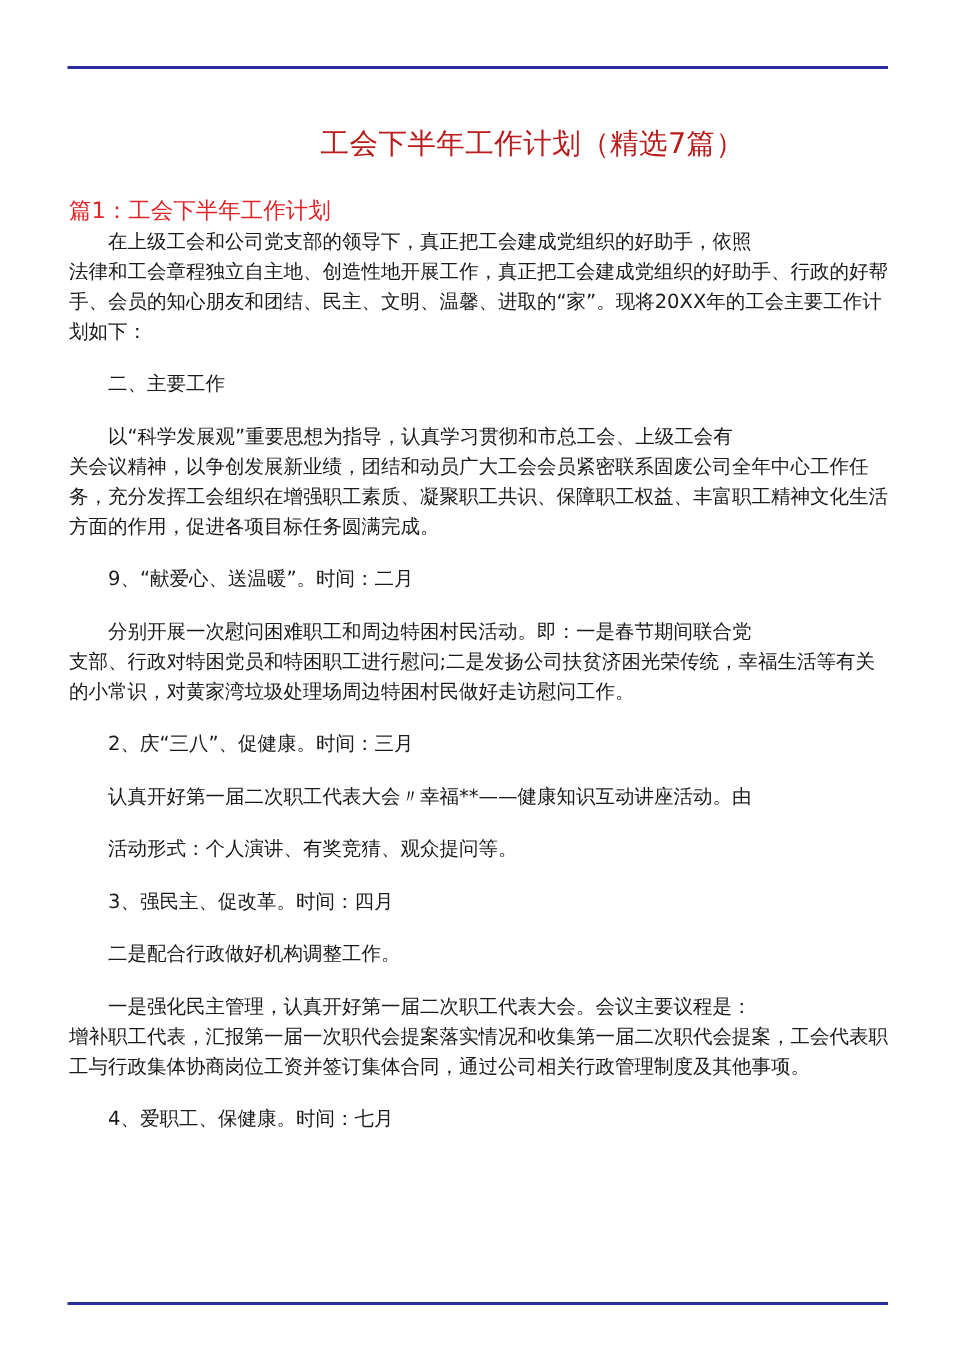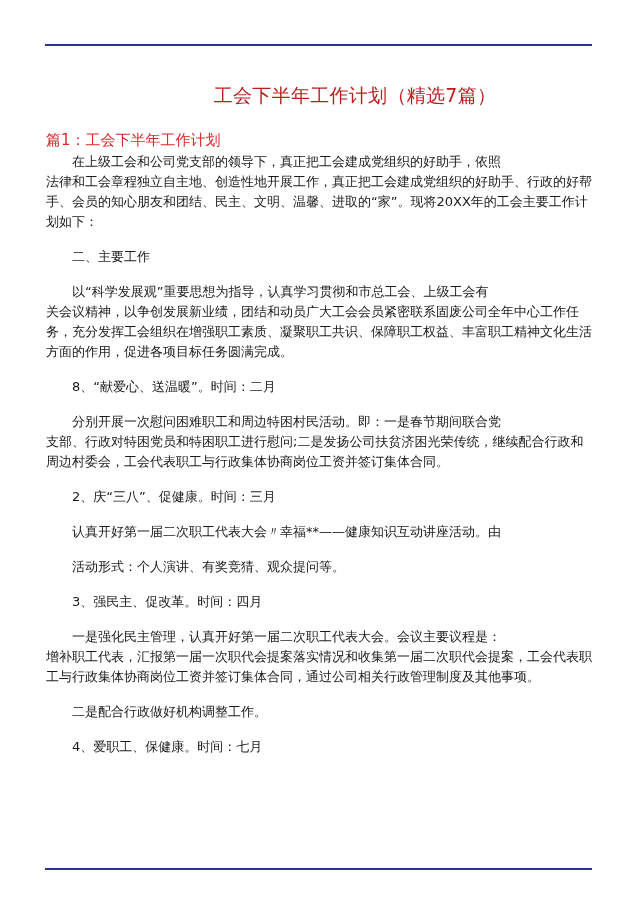--- a/index.html
+++ b/index.html
@@ -78,43 +78,43 @@
     <span class="rest">法律和工会章程独立自主地、创造性地开展工作，真正把工会建成党组织的好助手、行政的好帮手、会员的知心朋友和团结、民主、文明、温馨、进取的“家”。现将20XX年的工会主要工作计划如下：</span>
   </p>
   <p class="para">
     <span class="first">二、主要工作</span>
   </p>
   <p class="para">
     <span class="first">以“科学发展观”重要思想为指导，认真学习贯彻和市总工会、上级工会有</span>
     <span class="rest">关会议精神，以争创发展新业绩，团结和动员广大工会会员紧密联系固废公司全年中心工作任务，充分发挥工会组织在增强职工素质、凝聚职工共识、保障职工权益、丰富职工精神文化生活方面的作用，促进各项目标任务圆满完成。</span>
   </p>
   <p class="para">
-    <span class="first">8、“献爱心、送温暖”。时间：二月</span>
+    <span class="first">9、“献爱心、送温暖”。时间：二月</span>
   </p>
   <p class="para">
     <span class="first">分别开展一次慰问困难职工和周边特困村民活动。即：一是春节期间联合党</span>
-    <span class="rest">支部、行政对特困党员和特困职工进行慰问;二是发扬公司扶贫济困光荣传统，继续配合行政和周边村委会，工会代表职工与行政集体协商岗位工资并签订集体合同。</span>
+    <span class="rest">支部、行政对特困党员和特困职工进行慰问;二是发扬公司扶贫济困光荣传统，幸福生活等有关的小常识，对黄家湾垃圾处理场周边特困村民做好走访慰问工作。</span>
   </p>
   <p class="para">
     <span class="first">2、庆“三八”、促健康。时间：三月</span>
   </p>
   <p class="para">
     <span class="first">认真开好第一届二次职工代表大会〃幸福**——健康知识互动讲座活动。由</span>
   </p>
   <p class="para">
     <span class="first">活动形式：个人演讲、有奖竞猜、观众提问等。</span>
   </p>
   <p class="para">
     <span class="first">3、强民主、促改革。时间：四月</span>
   </p>
   <p class="para">
+    <span class="first">二是配合行政做好机构调整工作。</span>
+  </p>
+  <p class="para">
     <span class="first">一是强化民主管理，认真开好第一届二次职工代表大会。会议主要议程是：</span>
     <span class="rest">增补职工代表，汇报第一届一次职代会提案落实情况和收集第一届二次职代会提案，工会代表职工与行政集体协商岗位工资并签订集体合同，通过公司相关行政管理制度及其他事项。</span>
-  </p>
-  <p class="para">
-    <span class="first">二是配合行政做好机构调整工作。</span>
   </p>
   <p class="para">
     <span class="first">4、爱职工、保健康。时间：七月</span>
   </p>
 </div>
 
 <div class="rule bottom"></div>
 
 </body></html>

